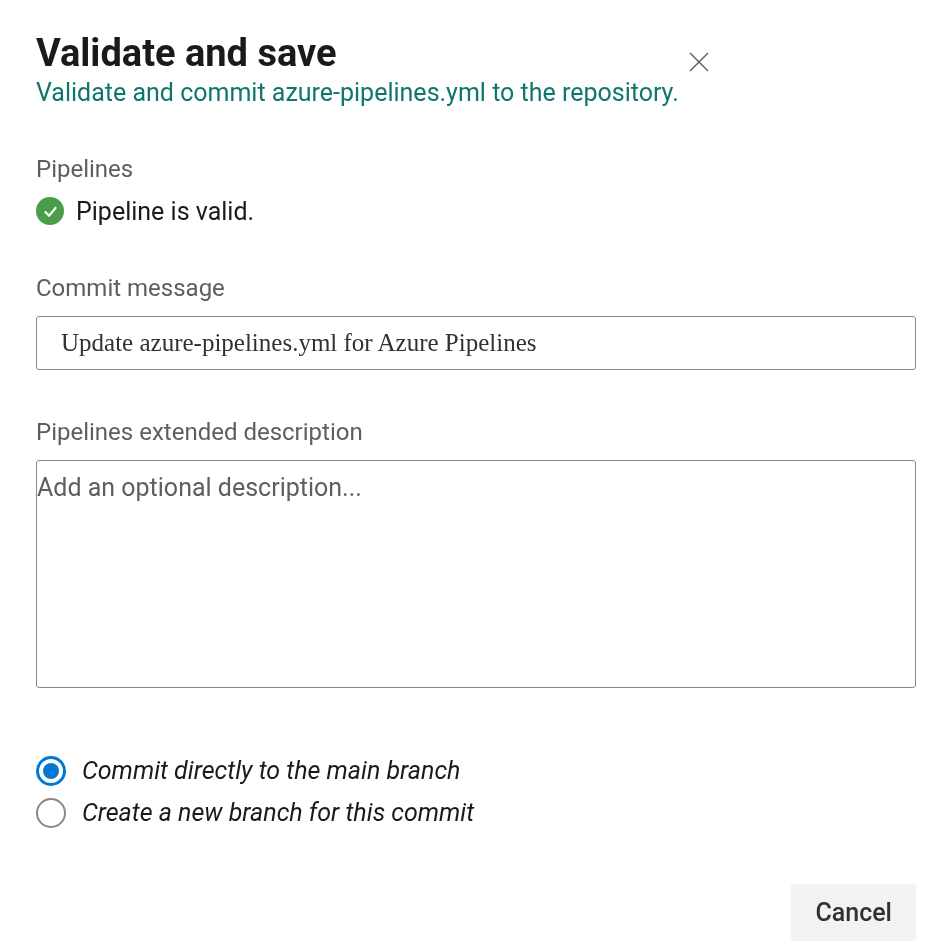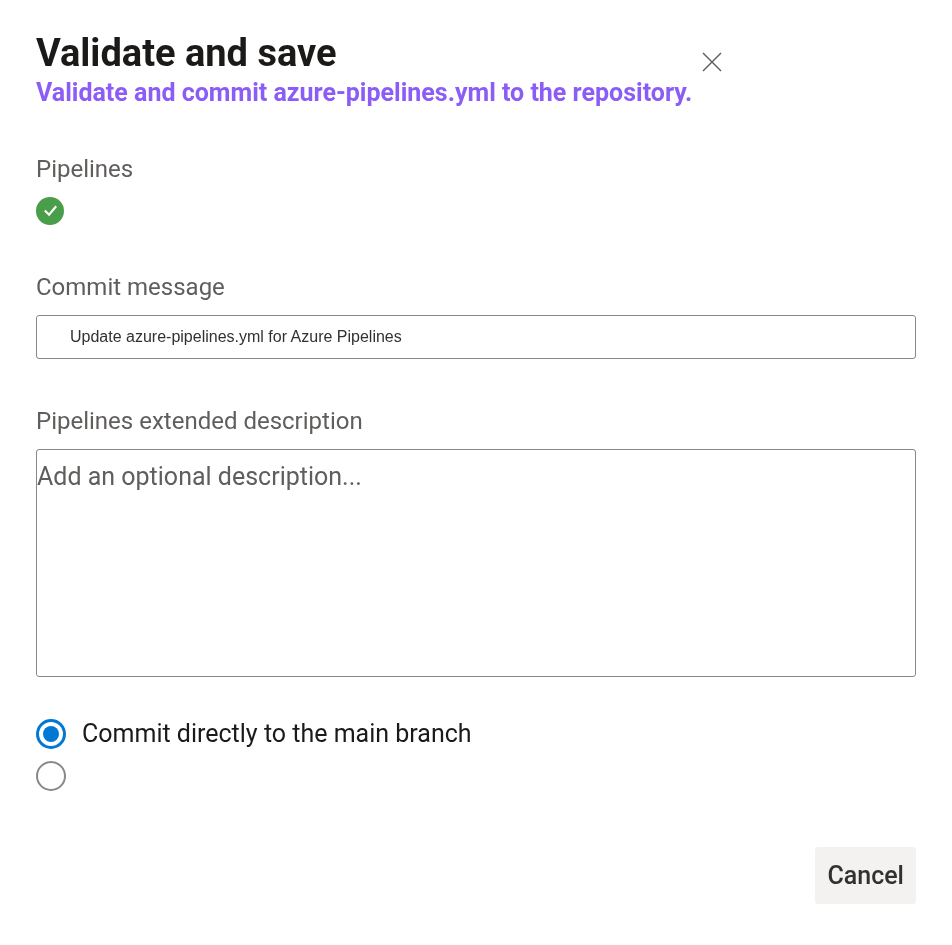--- a/index.html
+++ b/index.html
@@ -20,23 +20,22 @@
       align-items: flex-start;
     }
     .title {
       font-size: 38px;
       font-weight: 700;
       color: #1b1a19;
       line-height: 1.15;
     }
     .subtitle {
       font-size: 25px;
-      color: #8b5cf6;
+      color: #0f766e;
       margin-top: 2px;
-      font-weight: bold;
     }
     .close-btn {
       background: none;
       border: none;
       cursor: pointer;
       padding: 8px;
       margin-top: 10px;
       margin-right: 10px;
       color: #605e5c;
     }
@@ -74,43 +73,44 @@
       stroke: #fff;
       stroke-width: 3;
       fill: none;
     }
     .validation-text {
       font-size: 25px;
       color: #1b1a19;
     }
     .text-input {
       width: 100%;
-      font-size: 16px;
-      padding: 12px 33px;
+      font-size: 25px;
+      padding: 12px 24px;
       border: 1px solid #8a8886;
       border-radius: 3px;
-      font-family: Liberation Sans, sans-serif;
+      font-family: Liberation Serif, serif;
       color: #323130;
     }
     .textarea {
       width: 100%;
       height: 228px;
       font-size: 25px;
       padding: 12px 0;
       border: 1px solid #8a8886;
       border-radius: 3px;
       font-family: inherit;
       color: #323130;
       resize: none;
     }
     .textarea::placeholder {
       color: #605e5c;
     }
     .radio-group {
-      margin-top: 38px;
+      margin-top: 64px;
+      font-style: italic;
     }
     .radio-row {
       display: flex;
       align-items: center;
       gap: 16px;
       margin-bottom: 12px;
       cursor: pointer;
     }
     .radio-outer {
       width: 30px;
@@ -138,21 +138,21 @@
       color: #1b1a19;
     }
     .button-row {
       display: flex;
       justify-content: flex-end;
       gap: 14px;
       margin-top: 56px;
     }
     .btn {
       font-size: 25px;
-      padding: 14px 12px;
+      padding: 14px 24px;
       border: none;
       border-radius: 3px;
       cursor: pointer;
       font-family: inherit;
       font-weight: 500;
     }
     .btn-cancel {
       background: #f3f2f1;
       color: #323130;
     }
@@ -181,37 +181,39 @@
   </button>
 </div>
 
 <div class="section-label first">Pipelines</div>
 <div class="validation-row">
   <span class="check-icon">
     <svg viewBox="0 0 24 24">
         <polyline points="4,12 10,18 20,6"></polyline>
       </svg>
   </span>
+  <span class="validation-text">Pipeline is valid.</span>
 </div>
 
 <div class="section-label">Commit message</div>
 <input type="text" class="text-input" value="Update azure-pipelines.yml for Azure Pipelines" style="">
 
 <div class="section-label">Pipelines extended description</div>
 <textarea class="textarea" placeholder="Add an optional description..." style=""></textarea>
 
 <div class="radio-group">
   <label class="radio-row">
     <span class="radio-outer selected">
       <span class="radio-inner"></span>
     </span>
     <span class="radio-label">Commit directly to the main branch</span>
   </label>
   <label class="radio-row">
     <span class="radio-outer unselected"></span>
+    <span class="radio-label">Create a new branch for this commit</span>
   </label>
 </div>
 
 <div class="button-row">
   <button class="btn btn-cancel">Cancel</button>
 </div>
 
 
 
 

